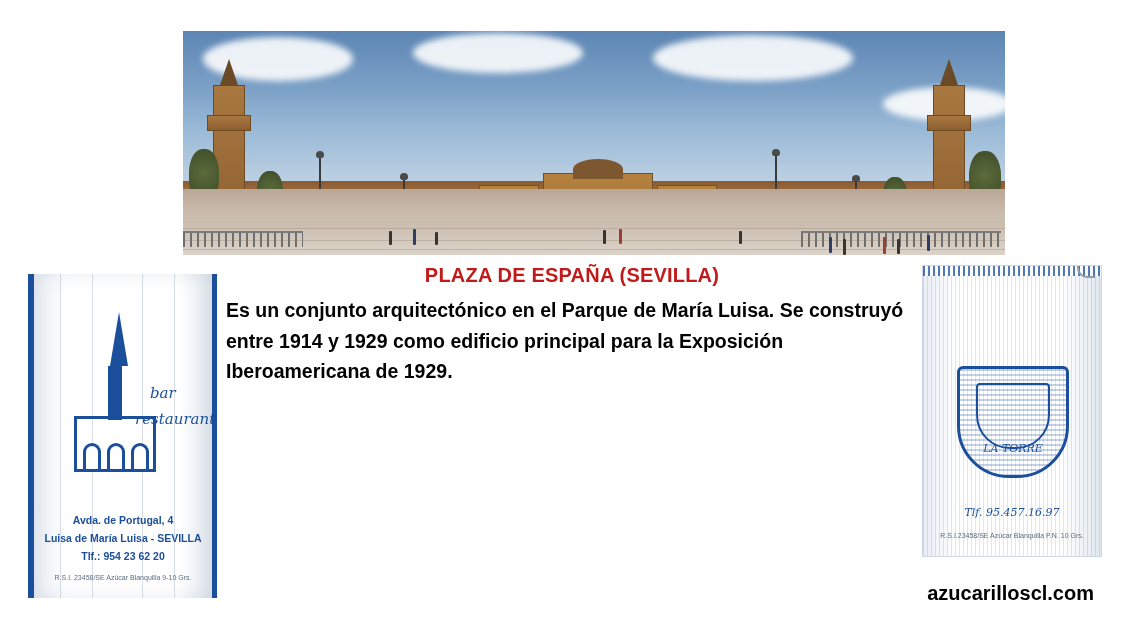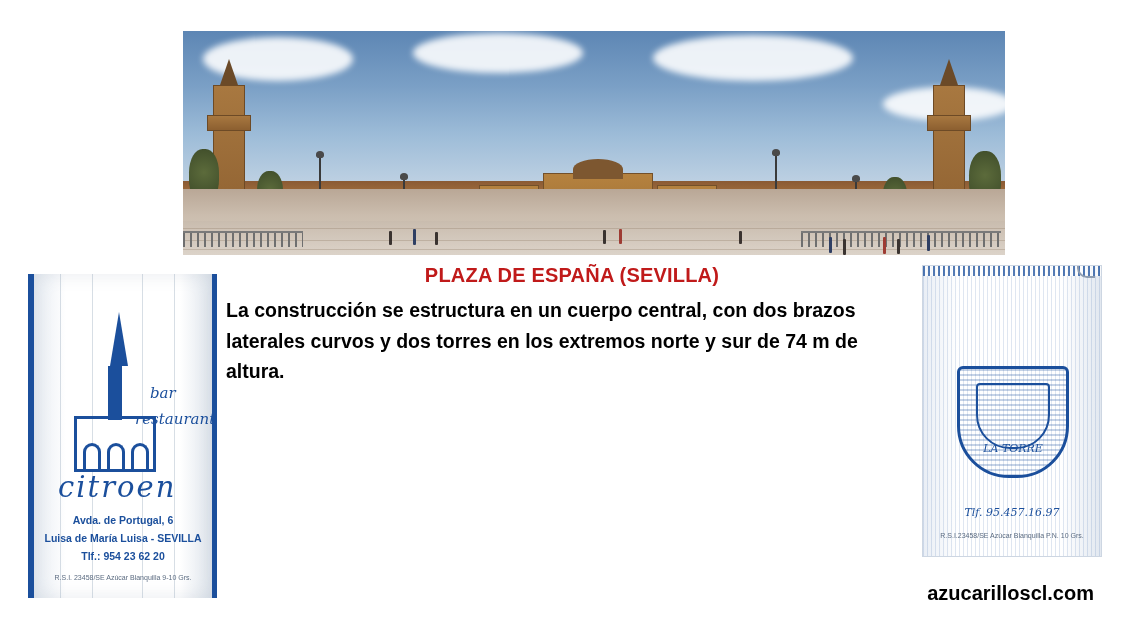--- a/index.html
+++ b/index.html
@@ -418,21 +418,21 @@
   <div class="person blue" style="left:646px; top:206px; height:16px;"></div>
   <div class="person" style="left:660px; top:208px; height:16px;"></div>
   <div class="person red" style="left:700px; top:206px; height:17px;"></div>
   <div class="person" style="left:714px; top:208px; height:15px;"></div>
   <div class="person blue" style="left:744px; top:204px; height:16px;"></div>
 </div>
 
 <div class="title">PLAZA DE ESPAÑA (SEVILLA)</div>
 
 <div class="body-text">
-  <p>La construcción se estructura en un cuerpo central, con dos brazos laterales curvos y dos torres en los extremos norte y sur de 74 m de altura.</p>
+  <p>Es un conjunto arquitectónico  en el Parque de María Luisa.  Se construyó entre 1914 y 1929 como edificio principal para la Exposición Iberoamericana de 1929.</p>
 </div>
 
 <div class="site">azucarilloscl.com</div>
 
 <div class="sachet sachet-left">
   <div class="crinkle" style="left:26px;"></div>
   <div class="crinkle" style="left:58px;"></div>
   <div class="crinkle" style="left:108px;"></div>
   <div class="crinkle" style="left:140px;"></div>
 
@@ -442,23 +442,22 @@
     <div class="c-body">
       <div class="c-arch" style="left:6px;"></div>
       <div class="c-arch" style="left:30px;"></div>
       <div class="c-arch" style="left:54px;"></div>
     </div>
   </div>
 
   <div class="script" style="left:116px; top:110px; font-size:15px;">bar</div>
   <div class="script" style="left:86px; top:136px; font-size:15px;margin-left:15px;">restaurante</div>
 
-  <div class="brand-citroen">citroen</div>
-
-  <div class="addr" style="top:240px;">Avda. de Portugal, 6</div>
+
+  <div class="addr" style="top:240px;">Avda. de Portugal, 4</div>
   <div class="addr" style="top:258px;">Luisa de María Luisa - SEVILLA</div>
   <div class="addr" style="top:276px;">Tlf.: 954 23 62 20</div>
   <div class="legal" style="top:300px;">R.S.I. 23458/SE Azúcar Blanquilla 9-10 Grs.</div>
 </div>
 
 <div class="sachet sachet-right">
   <div class="sr-topband"></div>
   <div class="sr-clip"></div>
 
 

